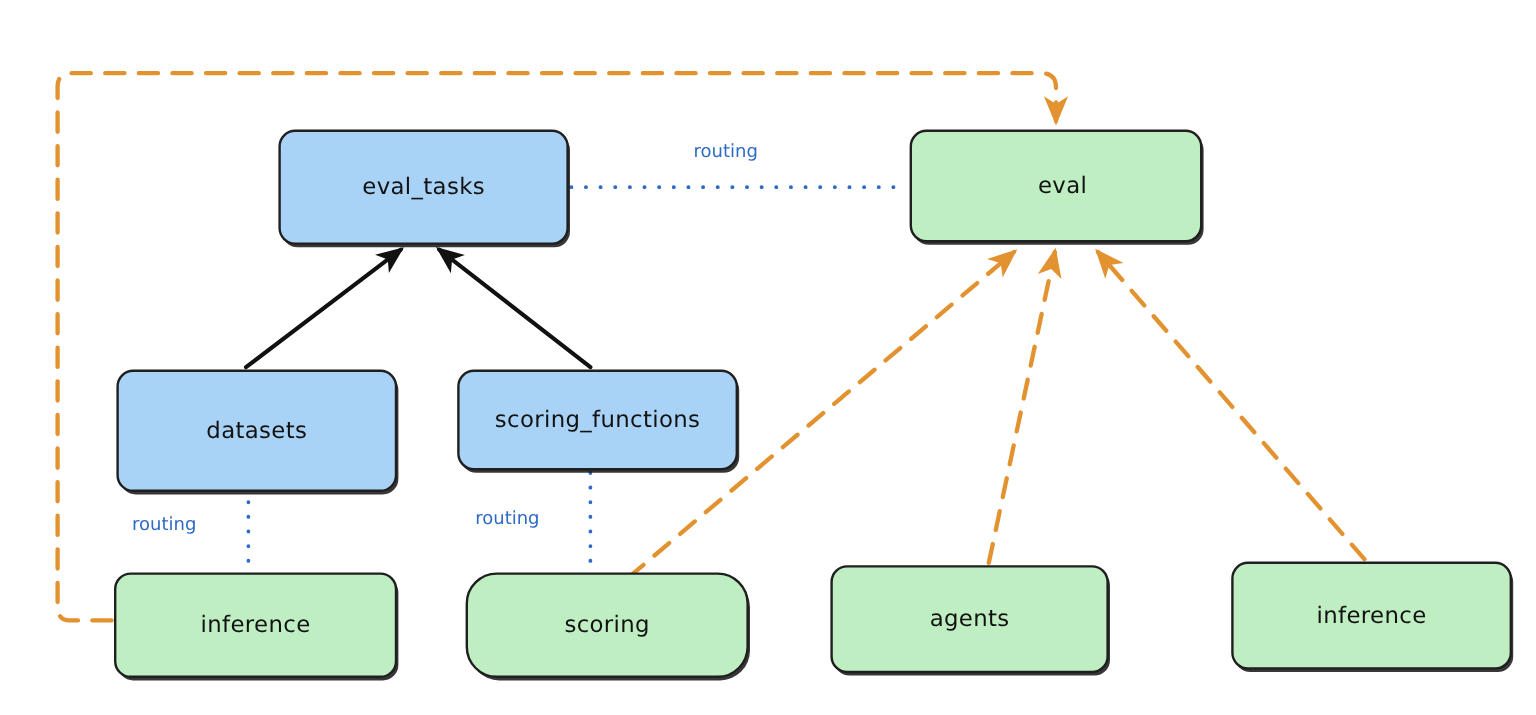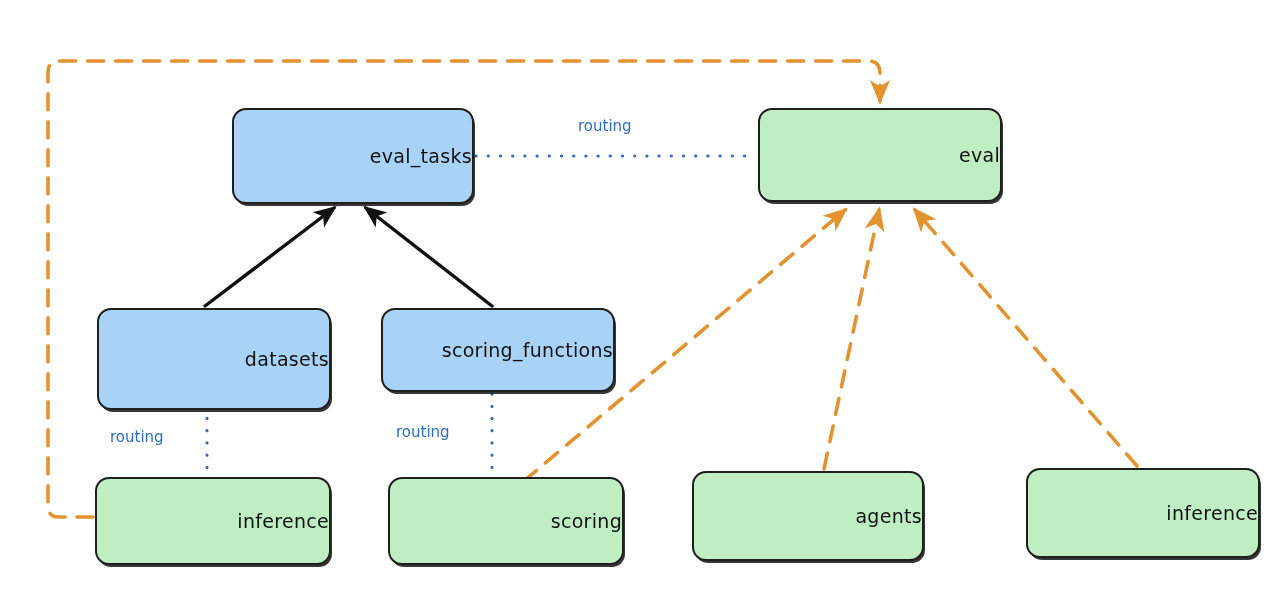--- a/index.html
+++ b/index.html
@@ -25,21 +25,21 @@
     width: 1280px;
     height: 596px;
   }
   .node {
     position: absolute;
     box-sizing: border-box;
     border: 2.6px solid #1f1f1f;
     border-radius: 14px;
     display: flex;
     align-items: center;
-    justify-content: flex-end;
+    justify-content: center;
     text-align: center;
     font-family: "DejaVu Sans", sans-serif;
     font-size: 19px;
     color: #121212;
     letter-spacing: 0.3px;
     box-shadow: 2px 3px 0 -1px rgba(20,20,20,0.85);
   }
   .node.blue  { background: #a9d2f7; }
   .node.green { background: #bfeec3; }
   .node-label {
@@ -101,21 +101,21 @@
   </div>
 
   <div class="node blue" style="left:381px; top:308px; width:234px; height:84px;">
     <span class="node-label">scoring_functions</span>
   </div>
 
   <div class="node green" style="left:95px; top:477px; width:236px; height:88px;">
     <span class="node-label">inference</span>
   </div>
 
-  <div class="node green" style="left:388px; top:477px; width:236px; height:88px;">
+  <div class="node green" style="left:388px; top:477px; width:236px; height:88px;border-radius:26px;">
     <span class="node-label">scoring</span>
   </div>
 
   <div class="node green" style="left:692px; top:471px; width:232px; height:90px;">
     <span class="node-label">agents</span>
   </div>
 
   <div class="node green" style="left:1026px; top:468px; width:234px; height:90px;">
     <span class="node-label">inference</span>
   </div>

